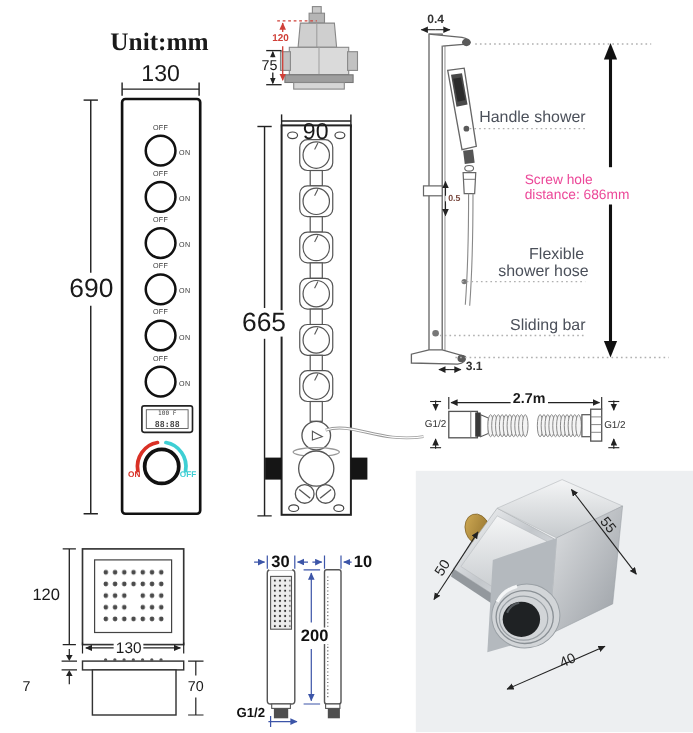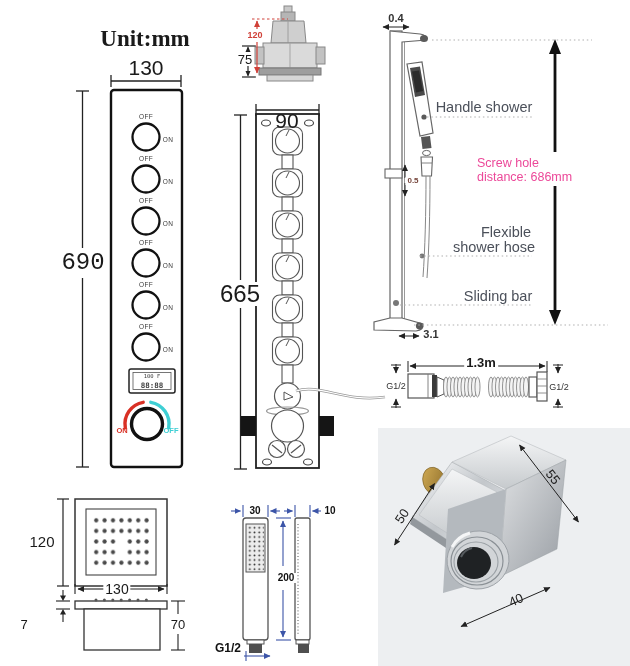--- a/index.html
+++ b/index.html
@@ -9,21 +9,21 @@
   .t{position:absolute;transform:translate(-50%,-50%);white-space:nowrap;color:#1a1a1a;
      font-family:"Liberation Sans",sans-serif;line-height:1;}
   .bg{background:#fff;padding:0 2px;}
   .dimL{font-size:21px;}
   .dimXL{font-size:24px;}
   .tiny{font-size:6.5px;color:#3a3a3a;letter-spacing:.3px;}
   .lcd{font-family:"DejaVu Sans Mono",monospace;color:#3c3c3c;}
   .lblB{font-weight:normal;color:#4b505a;font-size:14.5px;}
   .lblG{color:#ec4899;font-size:12.5px;transform:none;}
   .smallDim{font-size:11px;font-weight:bold;color:#333;}
-  .blueDimTxt{font-size:10px;font-weight:bold;color:#111;}
+  .blueDimTxt{font-size:15px;font-weight:bold;color:#111;}
   .rot{transform-origin:center center;}
 </style>
 </head>
 <body>
 
 <div id="stage">
 
 <svg id="art" width="630" height="666" viewBox="0 0 630 666">
   <defs>
     <marker id="ahK" markerWidth="8" markerHeight="8" refX="6" refY="3" orient="auto" markerUnits="userSpaceOnUse">
@@ -362,21 +362,21 @@
     <line x1="549" y1="483.5" x2="519.5" y2="445" stroke="#222" stroke-width="1" marker-end="url(#ahK)"></line>
     <line x1="549" y1="483.5" x2="578.5" y2="522" stroke="#222" stroke-width="1" marker-end="url(#ahK)"></line>
     <line x1="505.5" y1="607" x2="461" y2="626.5" stroke="#222" stroke-width="1" marker-end="url(#ahK)"></line>
     <line x1="505.5" y1="607" x2="550" y2="587.5" stroke="#222" stroke-width="1" marker-end="url(#ahK)"></line>
   </g>
 </svg>
 
   <span class="t" style="left:145px;top:38px;font-size:23px;font-weight:bold;font-family:Liberation Serif, serif;">Unit:mm</span>
 
   <span class="t dimL" style="left:146px;top:67px;">130</span>
-  <span class="t dimXL bg" style="left:83px;top:263px;font-family:Liberation Mono, monospace;">690</span>
+  <span class="t dimXL bg" style="left:83px;top:263px;">690</span>
 
   <span class="t tiny" style="left:146px;top:117px;">OFF</span>
   <span class="t tiny" style="left:168px;top:140px;">ON</span>
   <span class="t tiny" style="left:146px;top:159px;">OFF</span>
   <span class="t tiny" style="left:168px;top:182px;">ON</span>
   <span class="t tiny" style="left:146px;top:201px;">OFF</span>
   <span class="t tiny" style="left:168px;top:224px;">ON</span>
   <span class="t tiny" style="left:146px;top:243px;">OFF</span>
   <span class="t tiny" style="left:168px;top:266px;">ON</span>
   <span class="t tiny" style="left:146px;top:285px;">OFF</span>
@@ -398,21 +398,21 @@
   <span class="t smallDim" style="left:396px;top:18px;">0.4</span>
   <span class="t lblB" style="left:484px;top:107px;">Handle shower</span>
   <span class="t lblG" style="left:477px;top:157px;">Screw hole</span>
   <span class="t lblG" style="left:477px;top:171px;">distance: 686mm</span>
   <span class="t smallDim bg" style="left:413px;top:181px;font-size:8px;color:#75443a;">0.5</span>
   <span class="t lblB" style="left:506px;top:232px;">Flexible</span>
   <span class="t lblB" style="left:494px;top:247px;">shower hose</span>
   <span class="t lblB" style="left:498px;top:296px;">Sliding bar</span>
   <span class="t smallDim" style="left:431px;top:334px;">3.1</span>
 
-  <span class="t bg" style="left:481px;top:362px;font-size:13px;font-weight:bold;">1.3m</span>
+  <span class="t bg" style="left:481px;top:362px;font-size:13px;font-weight:bold;">2.7m</span>
   <span class="t" style="left:396px;top:386px;font-size:9px;color:#333;">G1/2</span>
   <span class="t" style="left:559px;top:387px;font-size:9px;color:#333;">G1/2</span>
 
   <span class="t" style="left:42px;top:541px;font-size:15px;">120</span>
   <span class="t bg" style="left:117px;top:589px;font-size:14px;">130</span>
   <span class="t" style="left:24px;top:624px;font-size:13px;">7</span>
   <span class="t bg" style="left:178px;top:624px;font-size:13px;">70</span>
 
   <span class="t blueDimTxt bg" style="left:255px;top:511px;">30</span>
   <span class="t blueDimTxt bg" style="left:302px;top:511px;margin-left:28px;">10</span>

